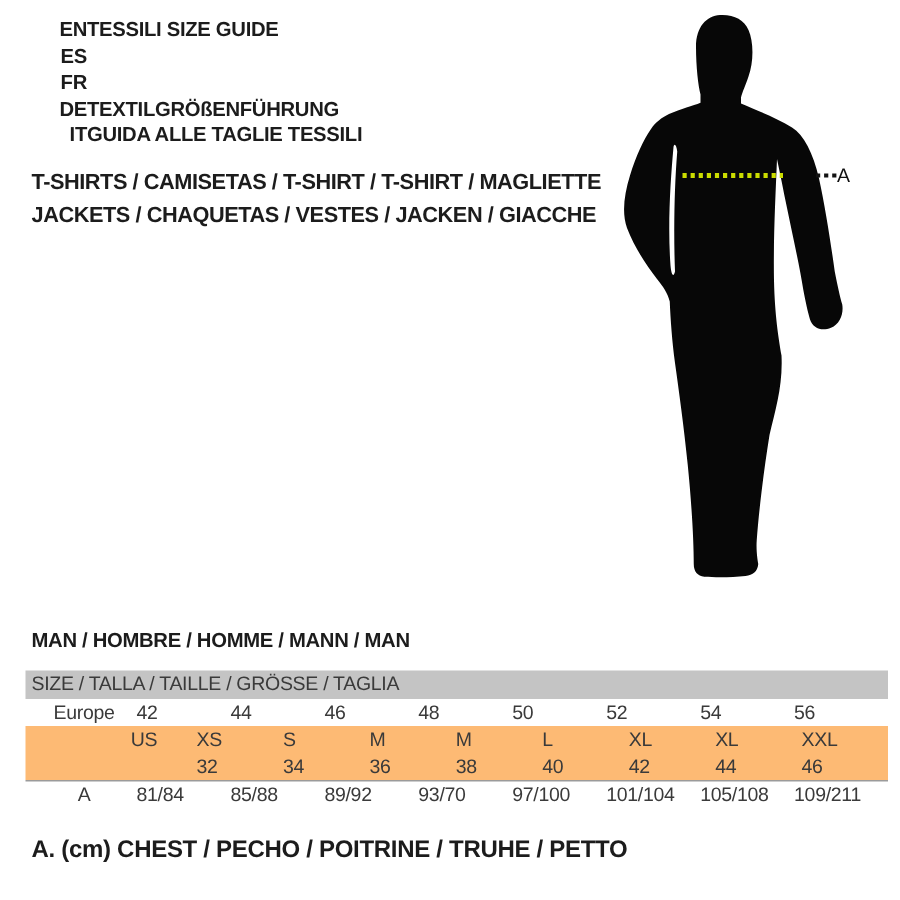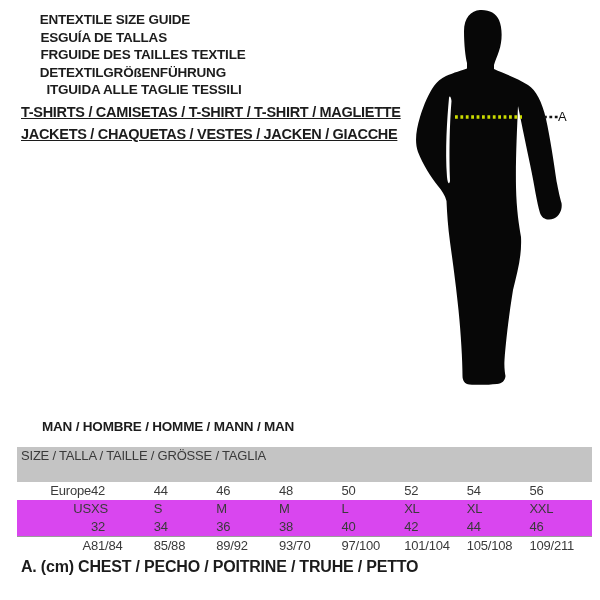--- a/index.html
+++ b/index.html
@@ -6,56 +6,54 @@
   body{
     width:600px;height:600px;position:relative;background:#ffffff;
     font-family:"Liberation Sans", sans-serif;color:#1c1c1c;overflow:hidden;
   }
   
   .lang-block{position:absolute;left:21px;top:11px;}
   .lang-row{display:flex;line-height:17.5px;font-size:13.5px;font-weight:bold;letter-spacing:-0.2px;text-align:right;}
   .lang-code{width:37px;flex:0 0 37px;}
   .lang-name{white-space:nowrap;}
   
-  .category-block{position:absolute;left:21px;top:101px;text-decoration:underline;}
+  .category-block{position:absolute;left:21px;top:111px;}
   .category-line{font-size:14.5px;font-weight:bold;line-height:22px;letter-spacing:-0.3px;white-space:nowrap;}
   
   .figure-svg{position:absolute;left:405px;top:5px;width:160px;height:392px;}
   .measure-label{position:absolute;left:558px;top:109px;font-size:13px;font-weight:normal;color:#111;}
   
-  .man-title{position:absolute;left:21px;top:419px;font-size:13.5px;font-weight:bold;letter-spacing:-0.2px;white-space:nowrap;margin-left:21px;}
+  .man-title{position:absolute;left:21px;top:419px;font-size:13.5px;font-weight:bold;letter-spacing:-0.2px;white-space:nowrap;}
   
   .size-table{position:absolute;left:17px;top:447px;width:575px;font-size:13px;color:#3a3a3a;letter-spacing:-0.2px;}
-  .t-header{background:#c4c4c4;height:35px;line-height:18px;padding-left:4px;white-space:nowrap;}
+  .t-header{background:#c4c4c4;height:19px;line-height:18px;padding-left:4px;white-space:nowrap;}
   .t-row{display:flex;}
-  .t-row .t-label{flex:0 0 70px;padding-left:4px;text-align:right;}
+  .t-row .t-label{flex:0 0 70px;padding-left:4px;text-align:center;}
   .t-row .t-cell{flex:1 1 0;text-align:left;}
   .row-europe{height:18px;line-height:18px;background:#ffffff;}
-  .row-us{height:36px;background:#d946ef;}
+  .row-us{height:36px;background:#fdba74;padding-left:40px;}
   .row-us .t-label{line-height:18px;}
   .row-us .t-cell div{height:18px;line-height:18px;}
   .row-a{height:18px;line-height:18px;background:#ffffff;border-top:1px solid #9b9b9b;}
   
   .footnote{position:absolute;left:21px;top:558px;font-size:16px;font-weight:bold;letter-spacing:-0.2px;white-space:nowrap;}
 </style>
 </head>
 <body>
 
 <div class="lang-block">
   <div class="lang-row">
     <span class="lang-code">EN</span>
-    <span class="lang-name">TEXTILE SIZE GUIDE</span>
+    <span class="lang-name">TESSILI SIZE GUIDE</span>
   </div>
   <div class="lang-row">
     <span class="lang-code">ES</span>
-    <span class="lang-name">GUÍA DE TALLAS</span>
   </div>
   <div class="lang-row">
     <span class="lang-code">FR</span>
-    <span class="lang-name">GUIDE DES TAILLES TEXTILE</span>
   </div>
   <div class="lang-row">
     <span class="lang-code">DE</span>
     <span class="lang-name">TEXTILGRÖßENFÜHRUNG</span>
   </div>
   <div class="lang-row">
     <span class="lang-code">IT</span>
     <span class="lang-name">GUIDA ALLE TAGLIE TESSILI</span>
   </div>
 </div>

